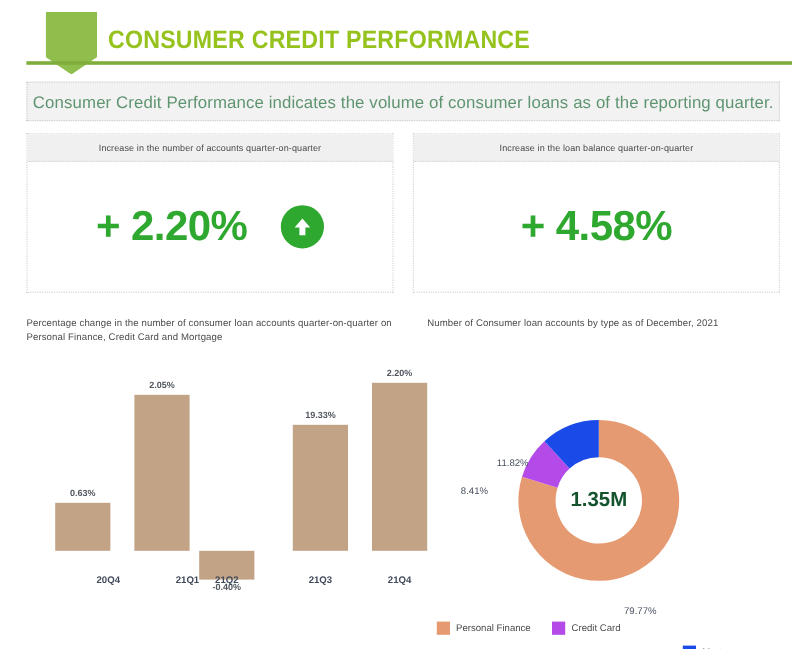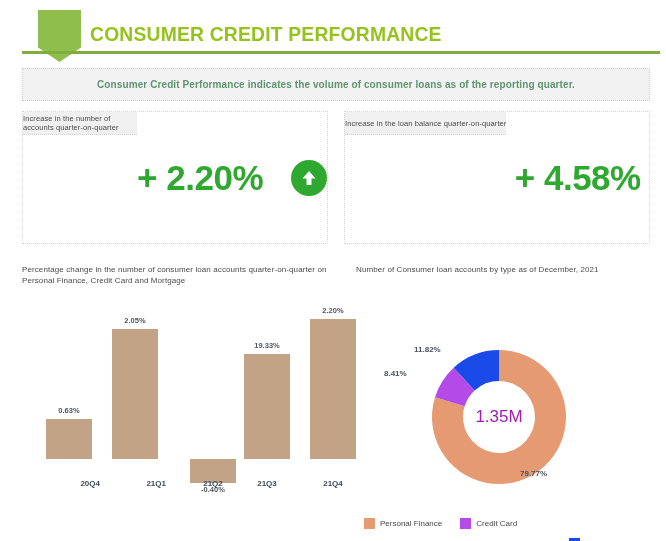--- a/index.html
+++ b/index.html
@@ -60,43 +60,43 @@
     width: 628px;
     height: 33px;
     background: #F2F2F2;
     border: 1px dotted #CFCFCF;
     box-sizing: border-box;
     display: flex;
     align-items: center;
     justify-content: center;
   }
   .desc-text {
-    font-size: 10px;
+    font-size: 14px;
     color: #5E9470;
     font-family: "Liberation Sans Narrow", "Liberation Sans", sans-serif;
     letter-spacing: 0.1px;
-    font-weight: bold;
   }
 
   
   .kpi-row {
     position: absolute;
     left: 22px;
     top: 111px;
     width: 628px;
     height: 133px;
     display: flex;
     gap: 16px;
   }
   .kpi-card {
     flex: 1;
     background: #ffffff;
     border: 1px dotted #D4D4D4;
     box-sizing: border-box;
     display: flex;
+    flex-direction: column;
   }
   .kpi-head {
     height: 22px;
     background: #F0F0F0;
     border-bottom: 1px dotted #D4D4D4;
     display: flex;
     align-items: center;
     justify-content: center;
   }
   .kpi-head-text {
@@ -217,30 +217,31 @@
     top: 50px;
     width: 160px;
     height: 160px;
     display: flex;
     align-items: center;
     justify-content: center;
     pointer-events: none;
   }
   .donut-center-text {
     font-size: 17px;
+    font-weight: bold;
+    color: #14532d;
+  }
+  .slice-label {
+    position: absolute;
+    font-size: 8px;
     font-weight: normal;
-    color: #a21caf;
-  }
-  .slice-label {
-    position: absolute;
-    font-size: 8px;
-    font-weight: bold;
     color: #4A5260;
     font-family: "Liberation Sans Narrow", "Liberation Sans", sans-serif;
     white-space: nowrap;
+    margin-top: 36px;
   }
   .legend {
     position: absolute;
     left: 8px;
     top: 232px;
     width: 292px;
     display: flex;
     align-items: center;
   }
   .legend-item {
@@ -308,21 +309,21 @@
         <div class="bar-col" style="left: 24px;">
           <div class="bar-rect" style="background: rgb(194, 163, 133); top: 121.909px; height: 40.0909px;"></div>
           <div class="bar-label" style="top: 108.909px;">0.63%</div>
           <div class="bar-cat" style="top: 182px; text-align: right;">20Q4</div>
         </div>
         <div class="bar-col" style="left: 90px;">
           <div class="bar-rect" style="background: rgb(194, 163, 133); top: 31.5455px; height: 130.455px;"></div>
           <div class="bar-label" style="top: 18.5455px;">2.05%</div>
           <div class="bar-cat" style="top: 182px; text-align: right;">21Q1</div>
         </div>
-        <div class="bar-col" style="left: 168px; text-decoration: underline;">
+        <div class="bar-col" style="left: 144px; text-decoration: underline;">
           <div class="bar-rect" style="background: rgb(194, 163, 133); top: 162px; height: 24px;"></div>
           <div class="bar-label" style="top: 188px;">-0.40%</div>
           <div class="bar-cat" style="top: 182px;">21Q2</div>
         </div>
         <div class="bar-col" style="left: 222px;">
           <div class="bar-rect" style="background: rgb(194, 163, 133); top: 57px; height: 105px;"></div>
           <div class="bar-label" style="top: 44px;">19.33%</div>
           <div class="bar-cat" style="top: 182px;">21Q3</div>
         </div>
         <div class="bar-col" style="left: 288px;">

